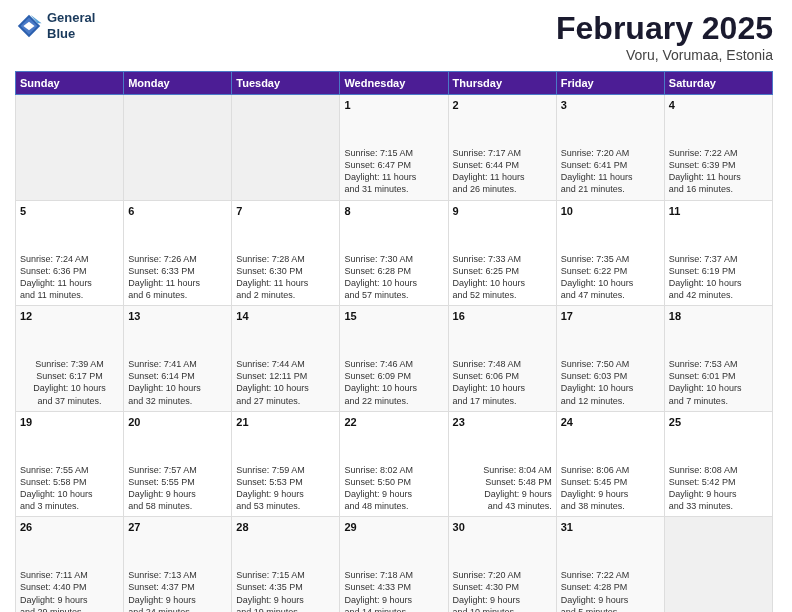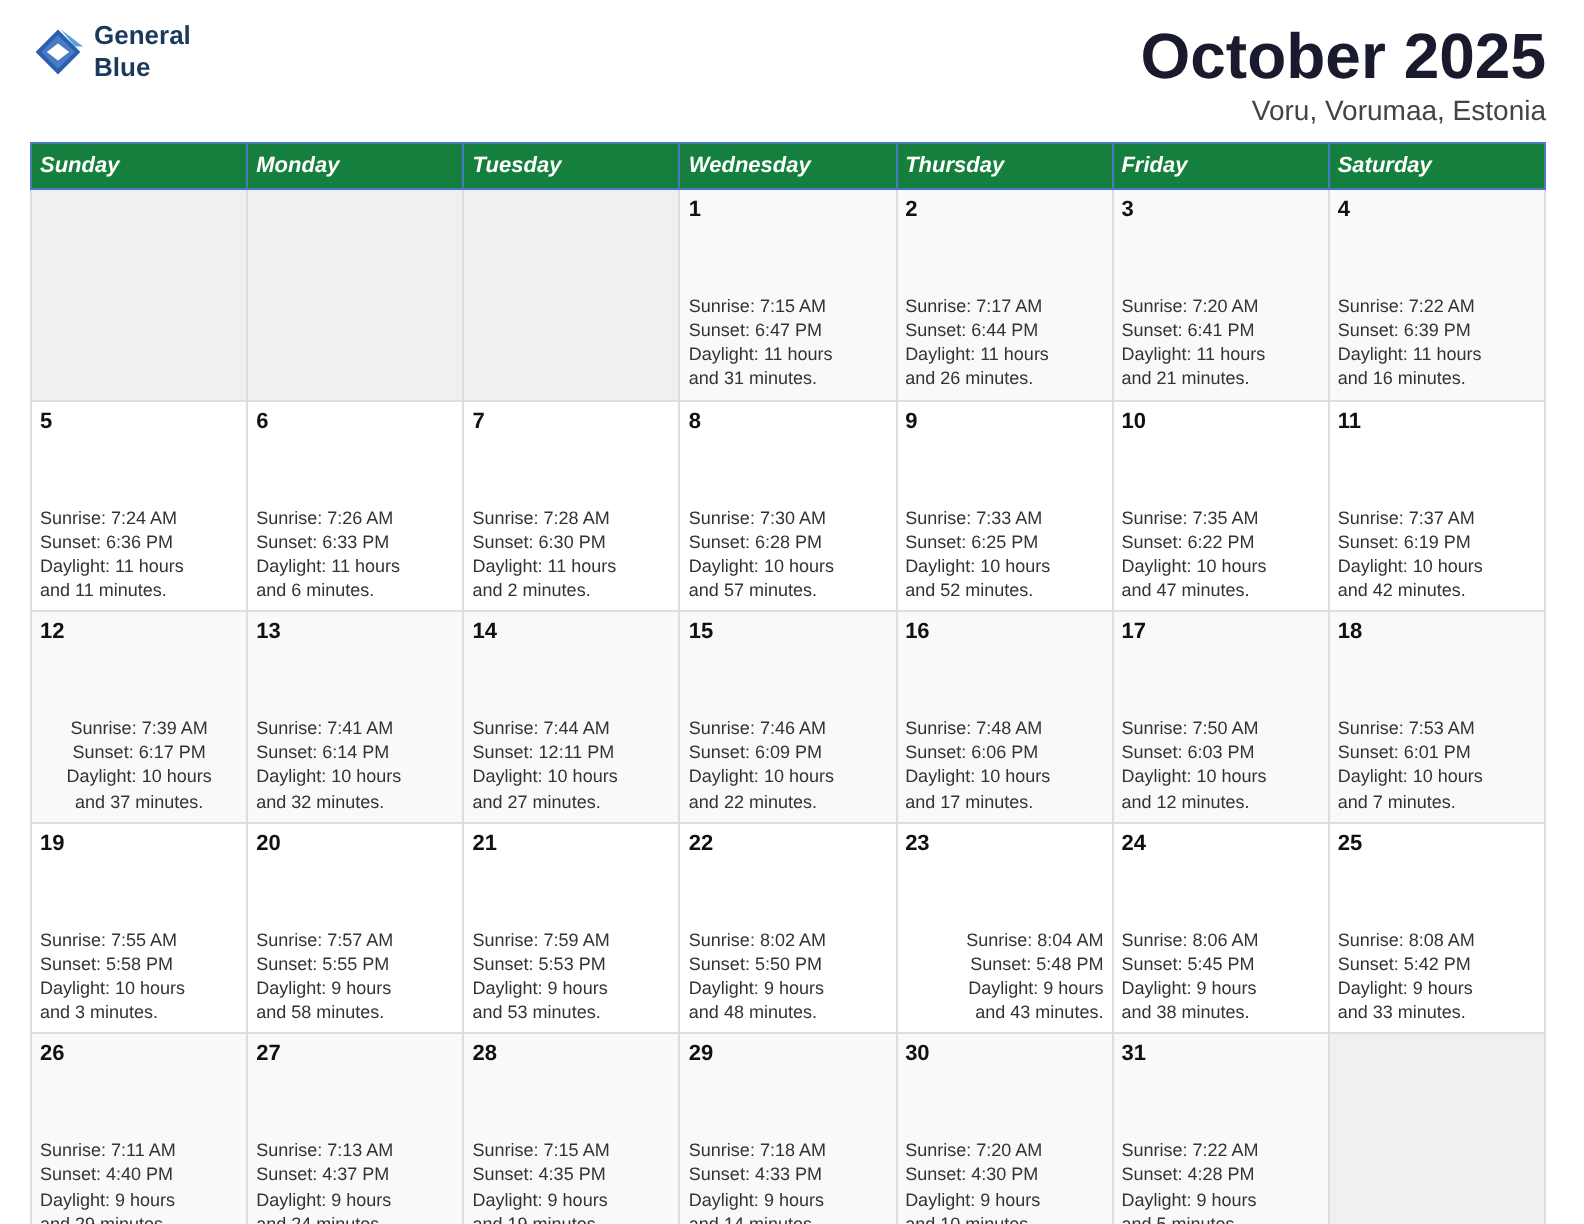--- a/index.html
+++ b/index.html
@@ -51,22 +51,21 @@
       color: #444;
     }
     .calendar {
       flex: 1;
       border: 1px solid #ccc;
       border-collapse: collapse;
       width: 100%;
       table-layout: fixed;
     }
     .calendar thead tr {
-      background: #15803d;
-      font-style: italic;
+      background: #4c1d95;
     }
     .calendar thead th {
       color: #fff;
       font-size: 11px;
       font-weight: bold;
       padding: 5px 4px;
       text-align: left;
       border: 1px solid #4a7ac7;
     }
     .calendar tbody tr {
@@ -113,21 +112,21 @@
         <polygon points="20,8 32,20 20,32 8,20" fill="#4a7ac7"></polygon>
         <polygon points="20,14 28,20 20,26 12,20" fill="#ffffff"></polygon>
         <polygon points="22,4 38,16 32,16" fill="#5ba3d9"></polygon>
       </svg>
       <div>
         <div class="logo-text">General</div>
         <div class="logo-text">Blue</div>
       </div>
     </div>
     <div class="title-section">
-      <div class="month-title">October 2025</div>
+      <div class="month-title">February 2025</div>
       <div class="subtitle">Voru, Vorumaa, Estonia</div>
     </div>
   </div>
 
   <table class="calendar">
     <thead>
       <tr>
         <th>Sunday</th>
         <th>Monday</th>
         <th>Tuesday</th>

